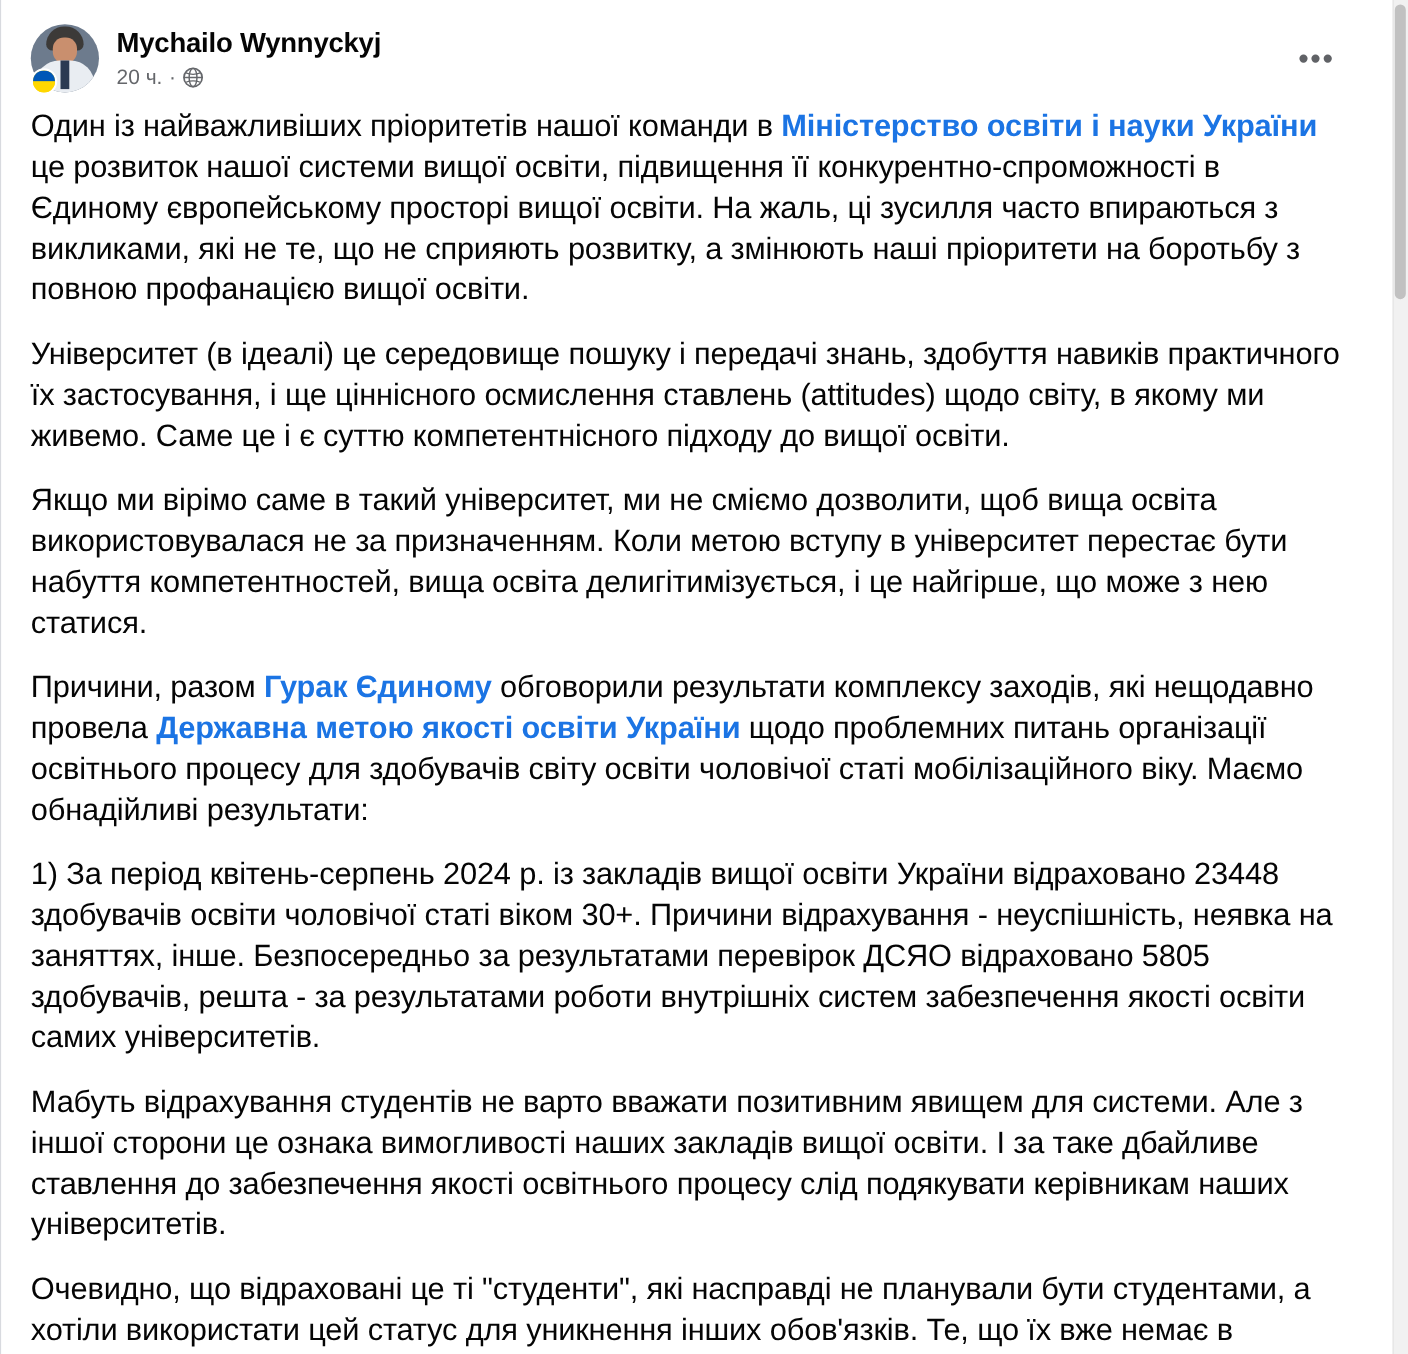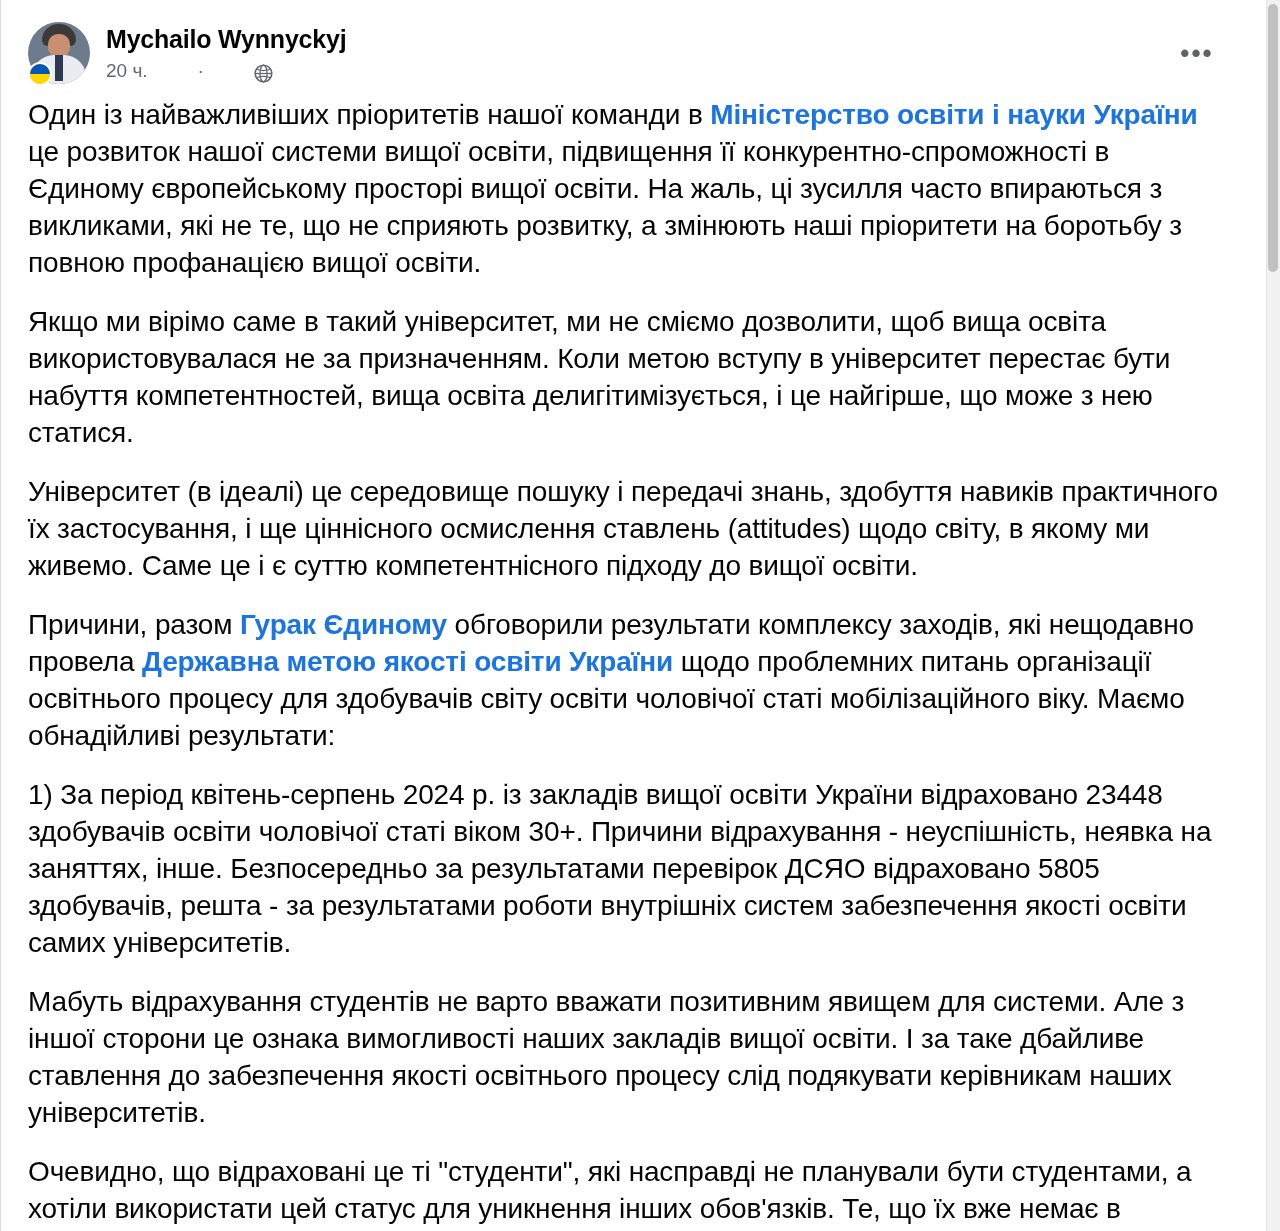--- a/index.html
+++ b/index.html
@@ -138,26 +138,25 @@
   }
   .author-name {
     font-size: 25px;
     font-weight: bold;
     color: #050505;
     line-height: 30px;
     letter-spacing: -0.2px;
   }
   .meta-row {
     display: flex;
-    align-items: flex-end;
+    align-items: flex-start;
     margin-top: 6px;
     color: #65676b;
     font-size: 19px;
     line-height: 22px;
-    gap: 44px;
   }
   .meta-time { color: #65676b; }
   .meta-dot {
     margin: 0 6px;
     color: #65676b;
     font-size: 19px;
   }
   .globe-icon {
     display: inline-block;
     width: 19px;
@@ -260,22 +259,22 @@
             </svg>
           </span>
         </div>
       </div>
 
       <div class="more-btn">•••</div>
     </div>
 
     <div class="post-body" id="post-body">
         <p><span>Один із найважливіших пріоритетів нашої команди в </span><a class="mention" href="#">Міністерство освіти і науки України</a><span> це розвиток нашої системи вищої освіти, підвищення її конкурентно-спроможності в Єдиному європейському просторі вищої освіти. На жаль, ці зусилля часто впираються з викликами, які не те, що не сприяють розвитку, а змінюють наші пріоритети на боротьбу з повною профанацією вищої освіти.</span></p>
+        <p><span>Університет (в ідеалі) це середовище пошуку і передачі знань, здобуття навиків практичного їх застосування, і ще ціннісного осмислення ставлень (attitudes) щодо світу, в якому ми живемо. Саме це і є суттю компетентнісного підходу до вищої освіти.</span></p>
         <p><span>Якщо ми вірімо саме в такий університет, ми не сміємо дозволити, щоб вища освіта використовувалася не за призначенням. Коли метою вступу в університет перестає бути набуття компетентностей, вища освіта делигітимізується, і це найгірше, що може з нею статися.</span></p>
-        <p><span>Університет (в ідеалі) це середовище пошуку і передачі знань, здобуття навиків практичного їх застосування, і ще ціннісного осмислення ставлень (attitudes) щодо світу, в якому ми живемо. Саме це і є суттю компетентнісного підходу до вищої освіти.</span></p>
         <p><span>Причини, разом </span><a class="mention" href="#">Гурак Єдиному</a><span> обговорили результати комплексу заходів, які нещодавно провела </span><a class="mention" href="#">Державна метою якості освіти України</a><span> щодо проблемних питань організації освітнього процесу для здобувачів світу освіти чоловічої статі мобілізаційного віку. Маємо обнадійливі результати:</span></p>
         <p><span>1) За період квітень-серпень 2024 р. із закладів вищої освіти України відраховано 23448 здобувачів освіти чоловічої статі віком 30+. Причини відрахування - неуспішність, неявка на заняттях, інше. Безпосередньо за результатами перевірок ДСЯО відраховано 5805 здобувачів, решта - за результатами роботи внутрішніх систем забезпечення якості освіти самих університетів.</span></p>
         <p><span>Мабуть відрахування студентів не варто вважати позитивним явищем для системи. Але з іншої сторони це ознака вимогливості наших закладів вищої освіти. І за таке дбайливе ставлення до забезпечення якості освітнього процесу слід подякувати керівникам наших університетів.</span></p>
         <p><span>Очевидно, що відраховані це ті "студенти", які насправді не планували бути студентами, а хотіли використати цей статус для уникнення інших обов'язків. Те, що їх вже немає в системі вищої освіти - ознака того, що система самоочищується.</span></p>
       </div>
   </div>
 
   <div class="scrollbar-track">
     <div class="scrollbar-thumb"></div>
   </div>

